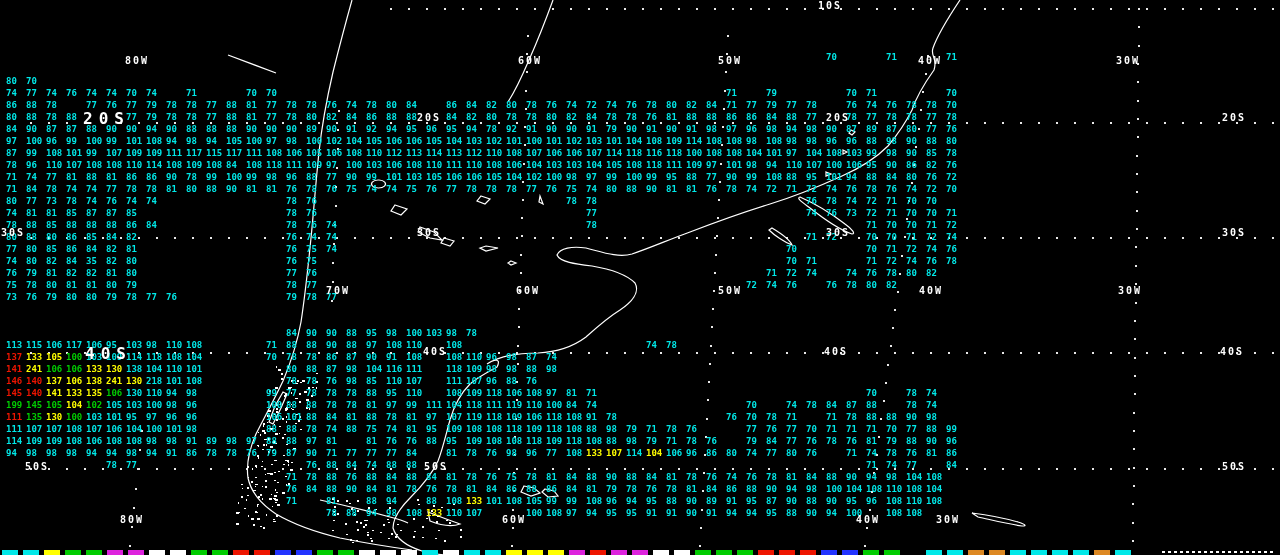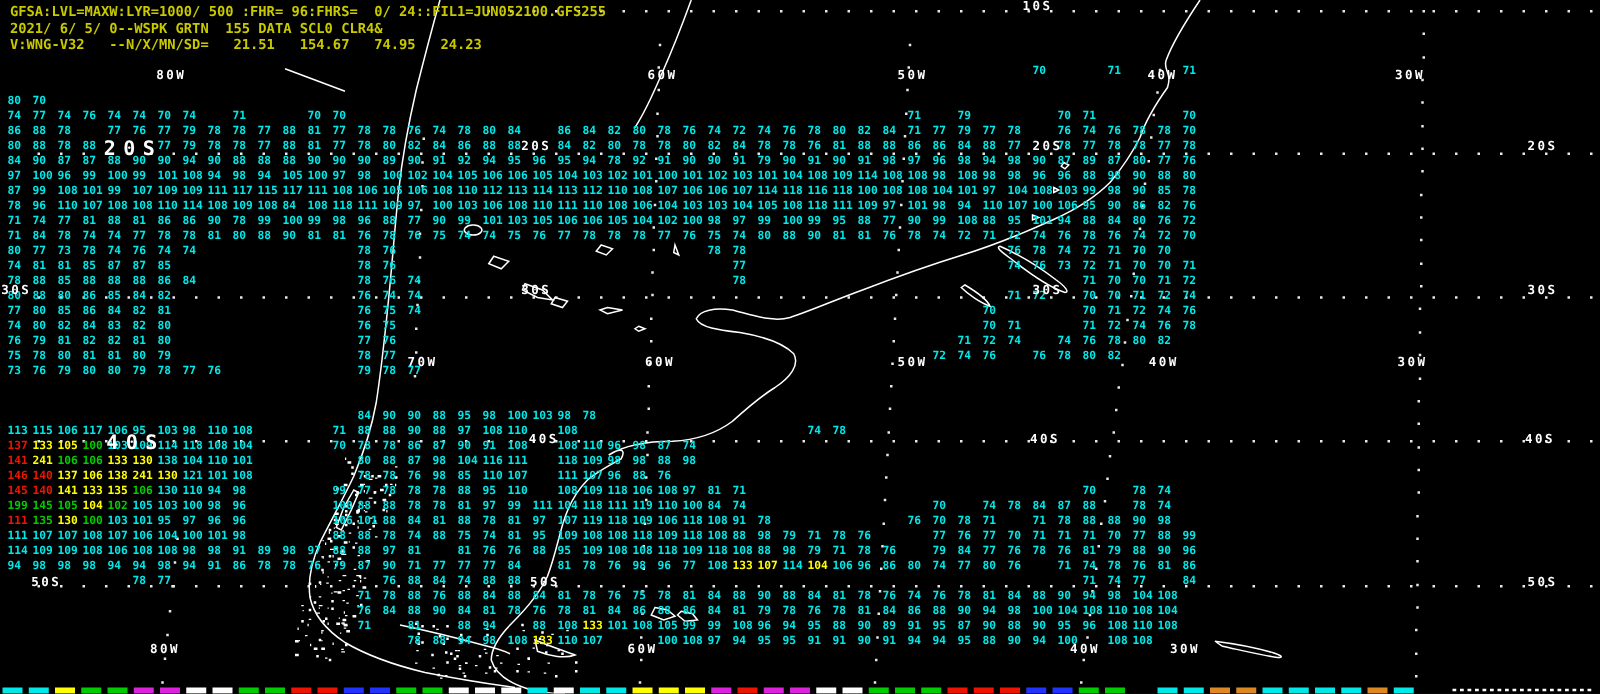--- a/index.html
+++ b/index.html
@@ -1241,21 +1241,21 @@
       <div class="num" style="left: 786px; top: 245px; color: rgb(0, 232, 232);">70</div>
       <div class="num" style="left: 866px; top: 245px; color: rgb(0, 232, 232);">70</div>
       <div class="num" style="left: 886px; top: 245px; color: rgb(0, 232, 232);">71</div>
       <div class="num" style="left: 906px; top: 245px; color: rgb(0, 232, 232);">72</div>
       <div class="num" style="left: 926px; top: 245px; color: rgb(0, 232, 232);">74</div>
       <div class="num" style="left: 946px; top: 245px; color: rgb(0, 232, 232);">76</div>
       <div class="num" style="left: 6px; top: 257px; color: rgb(0, 232, 232);">74</div>
       <div class="num" style="left: 26px; top: 257px; color: rgb(0, 232, 232);">80</div>
       <div class="num" style="left: 46px; top: 257px; color: rgb(0, 232, 232);">82</div>
       <div class="num" style="left: 66px; top: 257px; color: rgb(0, 232, 232);">84</div>
-      <div class="num" style="left: 86px; top: 257px; color: rgb(0, 232, 232);">83</div>
+      <div class="num" style="left: 86px; top: 257px; color: rgb(0, 232, 232);">35</div>
       <div class="num" style="left: 106px; top: 257px; color: rgb(0, 232, 232);">82</div>
       <div class="num" style="left: 126px; top: 257px; color: rgb(0, 232, 232);">80</div>
       <div class="num" style="left: 286px; top: 257px; color: rgb(0, 232, 232);">76</div>
       <div class="num" style="left: 306px; top: 257px; color: rgb(0, 232, 232);">75</div>
       <div class="num" style="left: 786px; top: 257px; color: rgb(0, 232, 232);">70</div>
       <div class="num" style="left: 806px; top: 257px; color: rgb(0, 232, 232);">71</div>
       <div class="num" style="left: 866px; top: 257px; color: rgb(0, 232, 232);">71</div>
       <div class="num" style="left: 886px; top: 257px; color: rgb(0, 232, 232);">72</div>
       <div class="num" style="left: 906px; top: 257px; color: rgb(0, 232, 232);">74</div>
       <div class="num" style="left: 926px; top: 257px; color: rgb(0, 232, 232);">76</div>
@@ -1383,21 +1383,21 @@
       <div class="num" style="left: 506px; top: 365px; color: rgb(0, 232, 232);">98</div>
       <div class="num" style="left: 526px; top: 365px; color: rgb(0, 232, 232);">88</div>
       <div class="num" style="left: 546px; top: 365px; color: rgb(0, 232, 232);">98</div>
       <div class="num" style="left: 6px; top: 377px; color: rgb(238, 21, 0);">146</div>
       <div class="num" style="left: 26px; top: 377px; color: rgb(238, 21, 0);">140</div>
       <div class="num" style="left: 46px; top: 377px; color: rgb(255, 255, 0);">137</div>
       <div class="num" style="left: 66px; top: 377px; color: rgb(255, 255, 0);">106</div>
       <div class="num" style="left: 86px; top: 377px; color: rgb(255, 255, 0);">138</div>
       <div class="num" style="left: 106px; top: 377px; color: rgb(255, 255, 0);">241</div>
       <div class="num" style="left: 126px; top: 377px; color: rgb(255, 255, 0);">130</div>
-      <div class="num" style="left: 146px; top: 377px; color: rgb(0, 232, 232);">121</div>
+      <div class="num" style="left: 146px; top: 377px; color: rgb(0, 232, 232);">218</div>
       <div class="num" style="left: 166px; top: 377px; color: rgb(0, 232, 232);">101</div>
       <div class="num" style="left: 186px; top: 377px; color: rgb(0, 232, 232);">108</div>
       <div class="num" style="left: 286px; top: 377px; color: rgb(0, 232, 232);">78</div>
       <div class="num" style="left: 306px; top: 377px; color: rgb(0, 232, 232);">78</div>
       <div class="num" style="left: 326px; top: 377px; color: rgb(0, 232, 232);">76</div>
       <div class="num" style="left: 346px; top: 377px; color: rgb(0, 232, 232);">98</div>
       <div class="num" style="left: 366px; top: 377px; color: rgb(0, 232, 232);">85</div>
       <div class="num" style="left: 386px; top: 377px; color: rgb(0, 232, 232);">110</div>
       <div class="num" style="left: 406px; top: 377px; color: rgb(0, 232, 232);">107</div>
       <div class="num" style="left: 446px; top: 377px; color: rgb(0, 232, 232);">111</div>
@@ -1878,19 +1878,14 @@
       <div class="dash" style="left: 1228px; top: 551px;"></div>
       <div class="dash" style="left: 1234px; top: 551px;"></div>
       <div class="dash" style="left: 1240px; top: 551px;"></div>
       <div class="dash" style="left: 1246px; top: 551px;"></div>
       <div class="dash" style="left: 1252px; top: 551px;"></div>
       <div class="dash" style="left: 1258px; top: 551px;"></div>
       <div class="dash" style="left: 1264px; top: 551px;"></div>
       <div class="dash" style="left: 1270px; top: 551px;"></div>
     </div>
 
-  <div id="header">
-    <div class="hline">GFSA:LVL=MAXW:LYR=1000/ 500 :FHR= 96:FHRS=  0/ 24::FIL1=JUN052100.GFS255</div>
-    <div class="hline">2021/ 6/ 5/ 0--WSPK GRTN  155 DATA SCL0 CLR4&amp;</div>
-    <div class="hline">V:WNG-V32   --N/X/MN/SD=   21.51   154.67   74.95   24.23</div>
-  </div>
 
 </div>
 
 </body></html>

